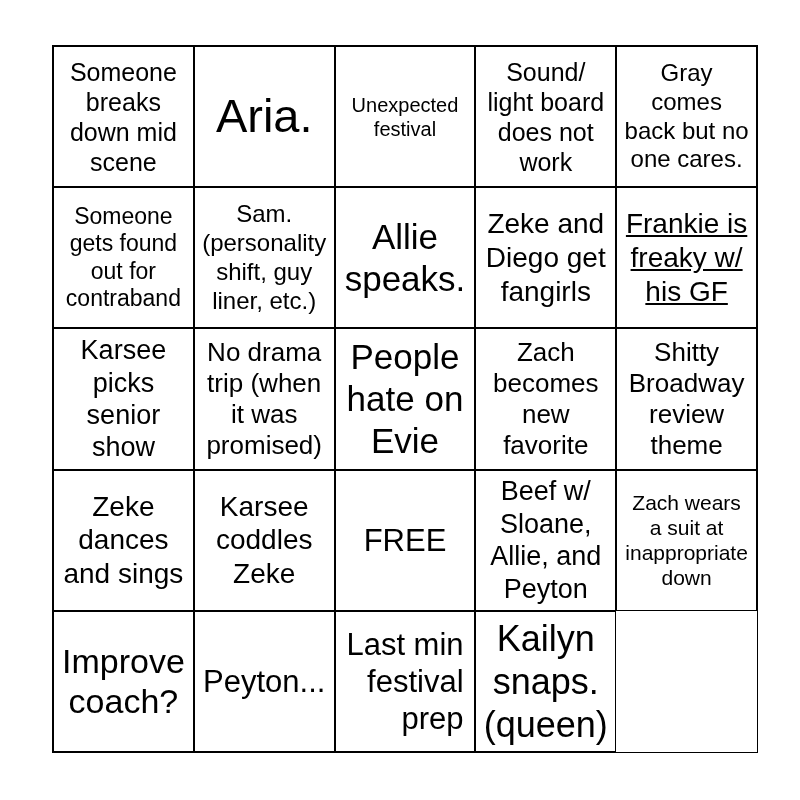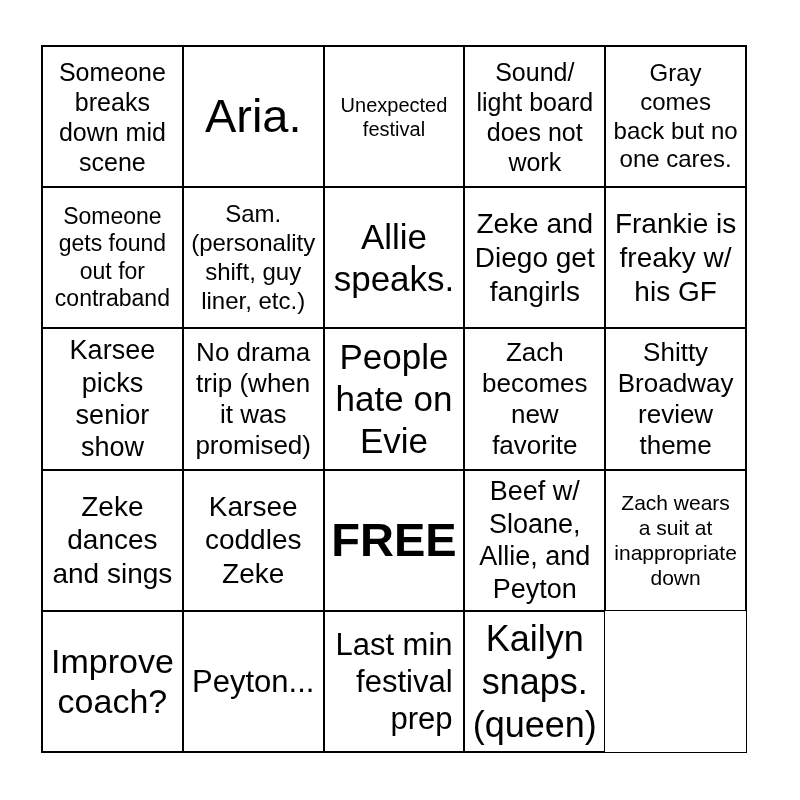--- a/index.html
+++ b/index.html
@@ -9,21 +9,21 @@
     height: 800px;
     background: #ffffff;
   }
   body {
     font-family: "Liberation Sans", sans-serif;
     color: #000000;
     position: relative;
   }
   .bingo-card {
     position: absolute;
-    left: 41px;
+    left: 52px;
     top: 45px;
     width: 706px;
     height: 708px;
     box-sizing: border-box;
     display: grid;
     grid-template-columns: repeat(5, 1fr);
     grid-template-rows: repeat(5, 1fr);
     border: 1px solid #000000;
     background: #ffffff;
   }
@@ -92,21 +92,21 @@
       <span class="cell-text" style="font-size: 35px;">Allie
 speaks.</span>
     </div>
   <div class="cell">
       <span class="cell-text" style="font-size: 28px;">Zeke and
 Diego get
 fangirls</span>
     </div>
 
   <div class="cell">
-      <span class="cell-text" style="font-size: 28px;">Frankie is
+      <span class="cell-text" style="font-size: 28px; text-decoration: underline;">Frankie is
 freaky w/
 his GF</span>
     </div>
   <div class="cell">
       <span class="cell-text" style="font-size: 27px;">Karsee
 picks
 senior
 show</span>
     </div>
   <div class="cell">
@@ -137,21 +137,21 @@
       <span class="cell-text" style="font-size: 28px;">Zeke
 dances
 and sings</span>
     </div>
   <div class="cell">
       <span class="cell-text" style="font-size: 28px;">Karsee
 coddles
 Zeke</span>
     </div>
   <div class="cell">
-      <span class="cell-text" style="font-size: 47px; font-weight: bold;">FREE</span>
+      <span class="cell-text" style="font-size: 31px;">FREE</span>
     </div>
   <div class="cell">
       <span class="cell-text" style="font-size: 27px;">Beef w/
 Sloane,
 Allie, and
 Peyton</span>
     </div>
 
   <div class="cell">
       <span class="cell-text" style="font-size: 21px;">Zach wears

